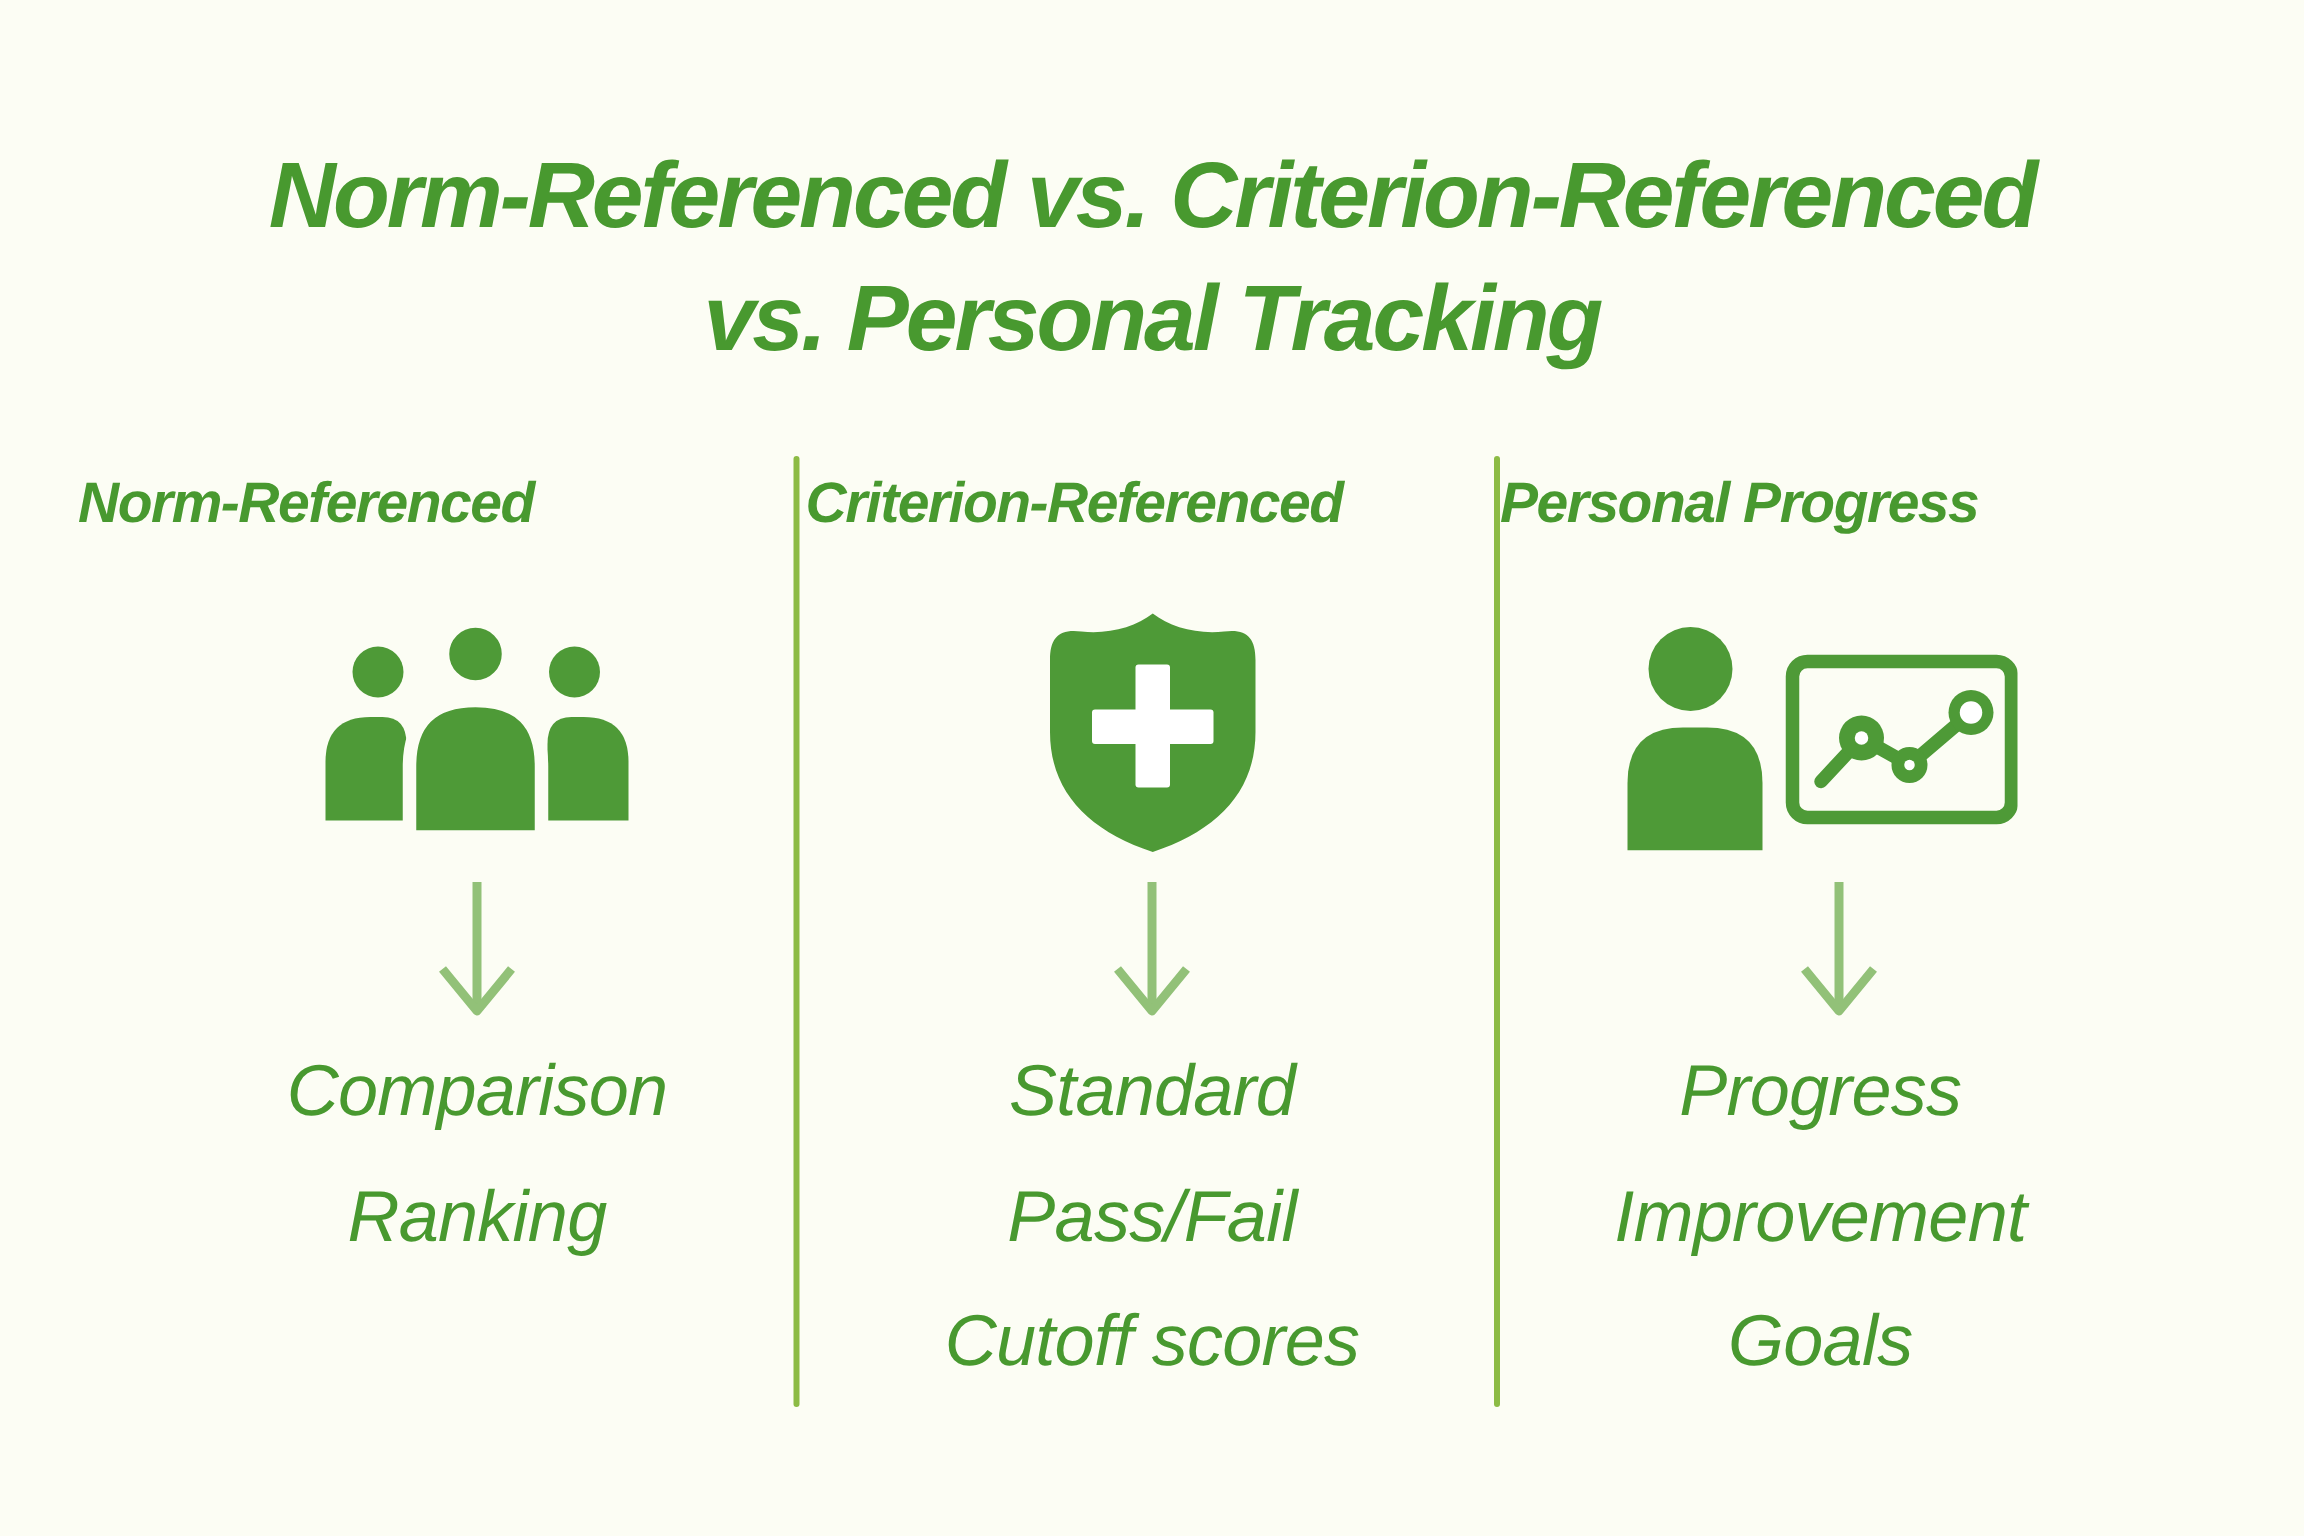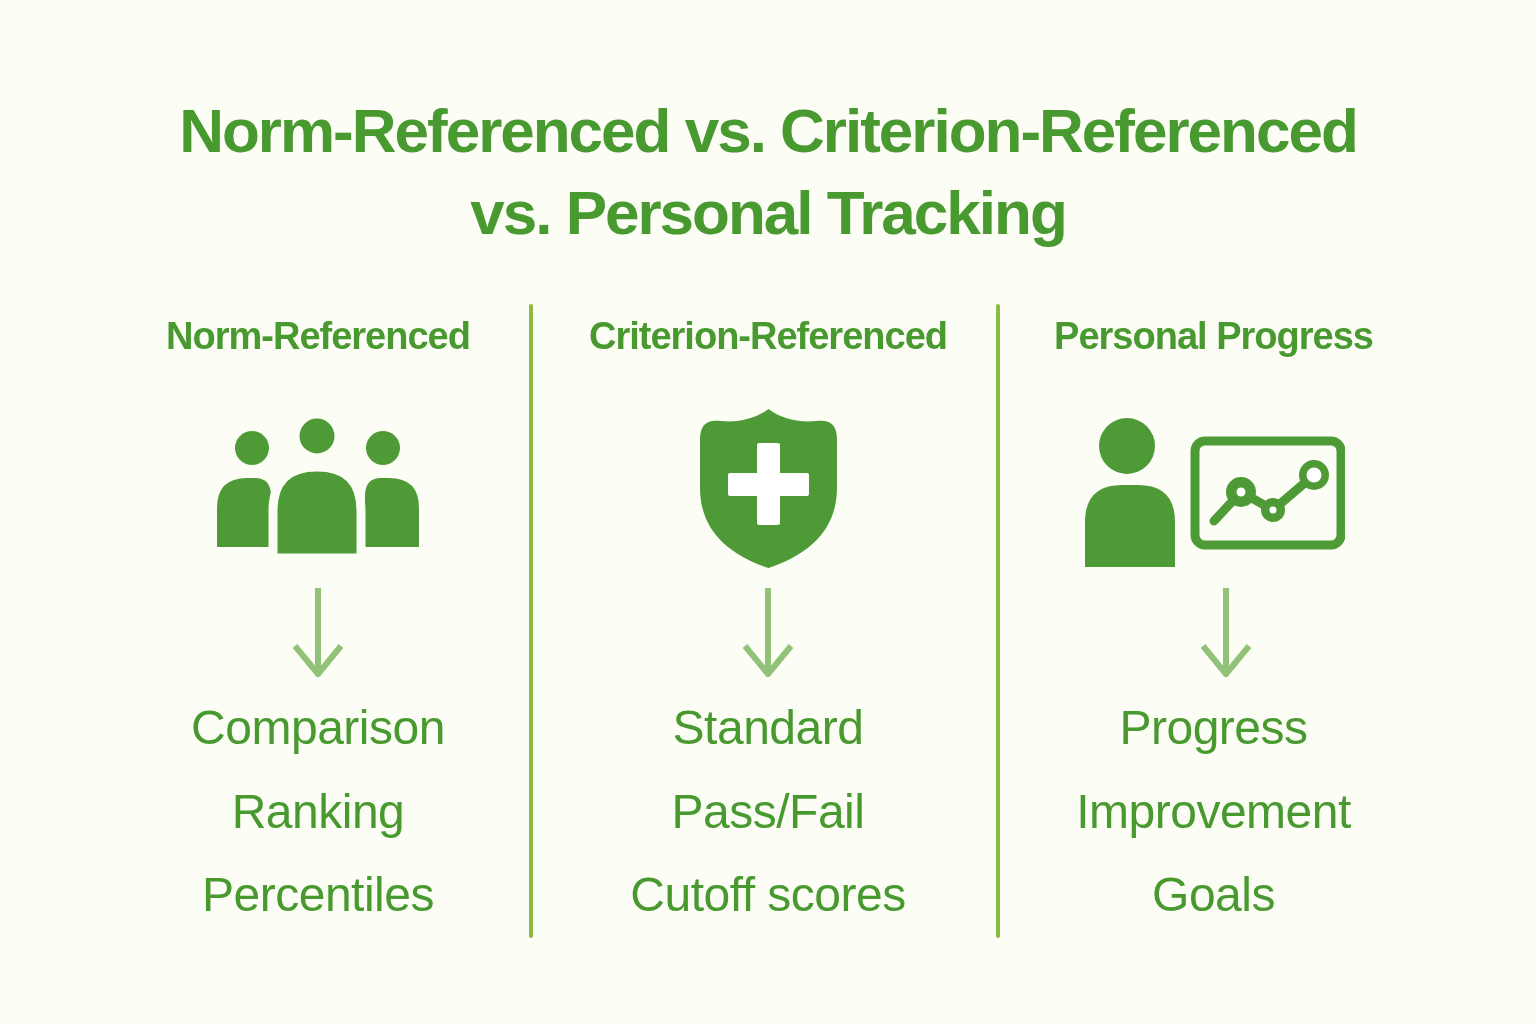--- a/index.html
+++ b/index.html
@@ -13,20 +13,21 @@
   body{
     background:var(--bg);
     font-family:"Liberation Sans", sans-serif;
   }
   .canvas{
     position:relative;
     width:1536px;
     height:1024px;
     background:var(--bg);
     overflow:hidden;
+    font-style:italic;
   }
   .title{
     position:absolute;
     top:90px; left:0; width:1536px;
     text-align:center;
     color:var(--green-text);
     font-size:62px;
     font-weight:700;
     letter-spacing:-2px;
     line-height:82px;
@@ -45,21 +46,21 @@
     position:absolute;
     top:300px;
     height:640px;
   }
   .column.c1{left:52px;  width:532px;}
   .column.c2{left:537px; width:462px;}
   .column.c3{left:1000px;width:427px;}
   .col-title{
     position:absolute;
     top:12px; left:0; width:100%;
-    text-align:center;
+    text-align:left;
     color:var(--green-text);
     font-size:38px;
     font-weight:700;
     letter-spacing:-1px;
     line-height:48px;
     white-space:nowrap;
   }
   .icon-area{
     position:absolute;
     left:0; width:100%;
@@ -120,21 +121,20 @@
       </svg>
     </div>
     <div class="arrow-area">
       <svg width="56" height="92" viewBox="0 0 56 92">
         <path d="M28 2 L28 86" stroke="#92c178" stroke-width="6" fill="none"></path>
         <path d="M5 60 L28 88 L51 60" stroke="#92c178" stroke-width="6" fill="none" stroke-linejoin="round"></path>
       </svg>
     </div>
     <div class="item i1">Comparison</div>
     <div class="item i2">Ranking</div>
-    <div class="item i3">Percentiles</div>
   </div>
 
   <div class="column c2">
     <div class="col-title">Criterion-Referenced</div>
     <div class="icon-area">
       <svg width="147" height="168" viewBox="0 0 147 168">
         <path fill="#4e9a37" d="M73.5 4 C85 13 103 18 121 16 C136 14 142 20 142 35 L142 83 C142 123 116 149 73.5 163 C31 149 5 123 5 83 L5 35 C5 20 11 14 26 16 C44 18 62 13 73.5 4 Z"></path>
         <g fill="#ffffff">
           <rect x="62" y="38" width="23" height="82" rx="2"></rect>
           <rect x="33" y="68" width="81" height="23" rx="2"></rect>

